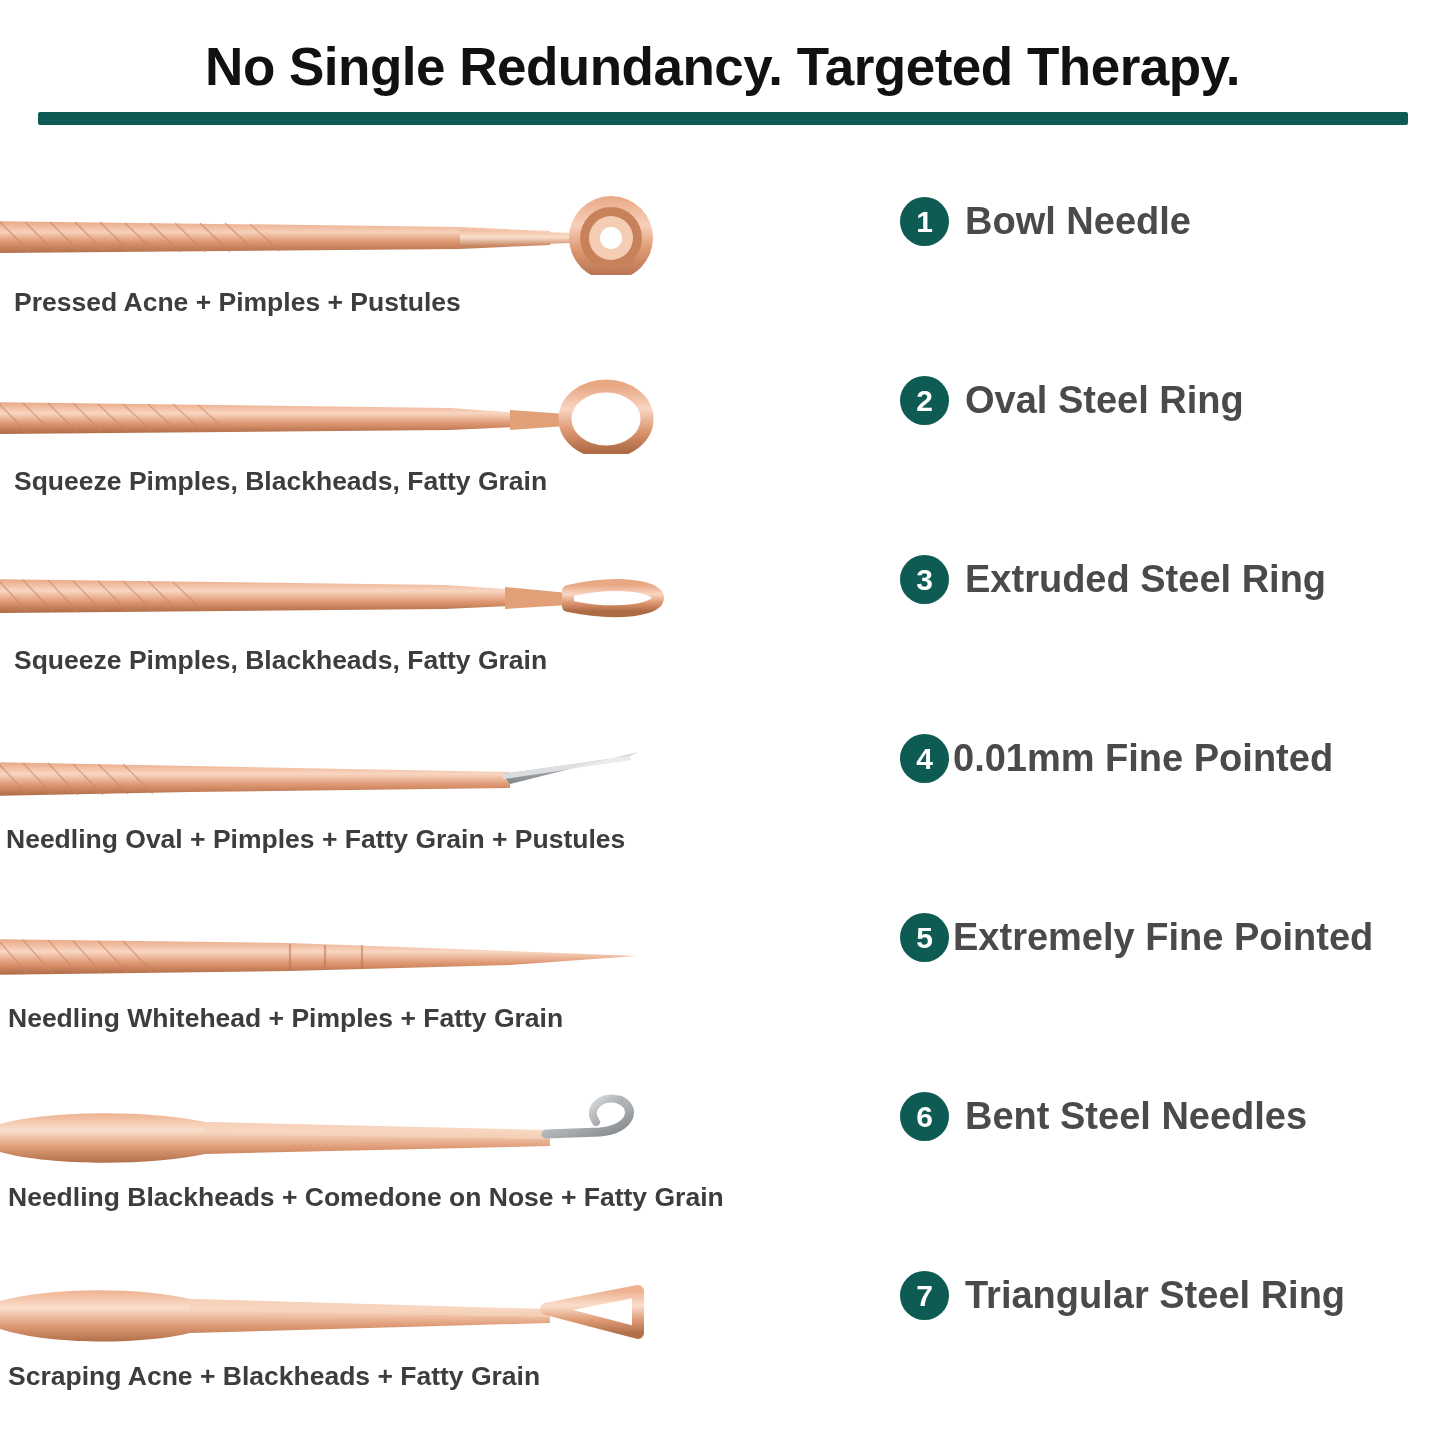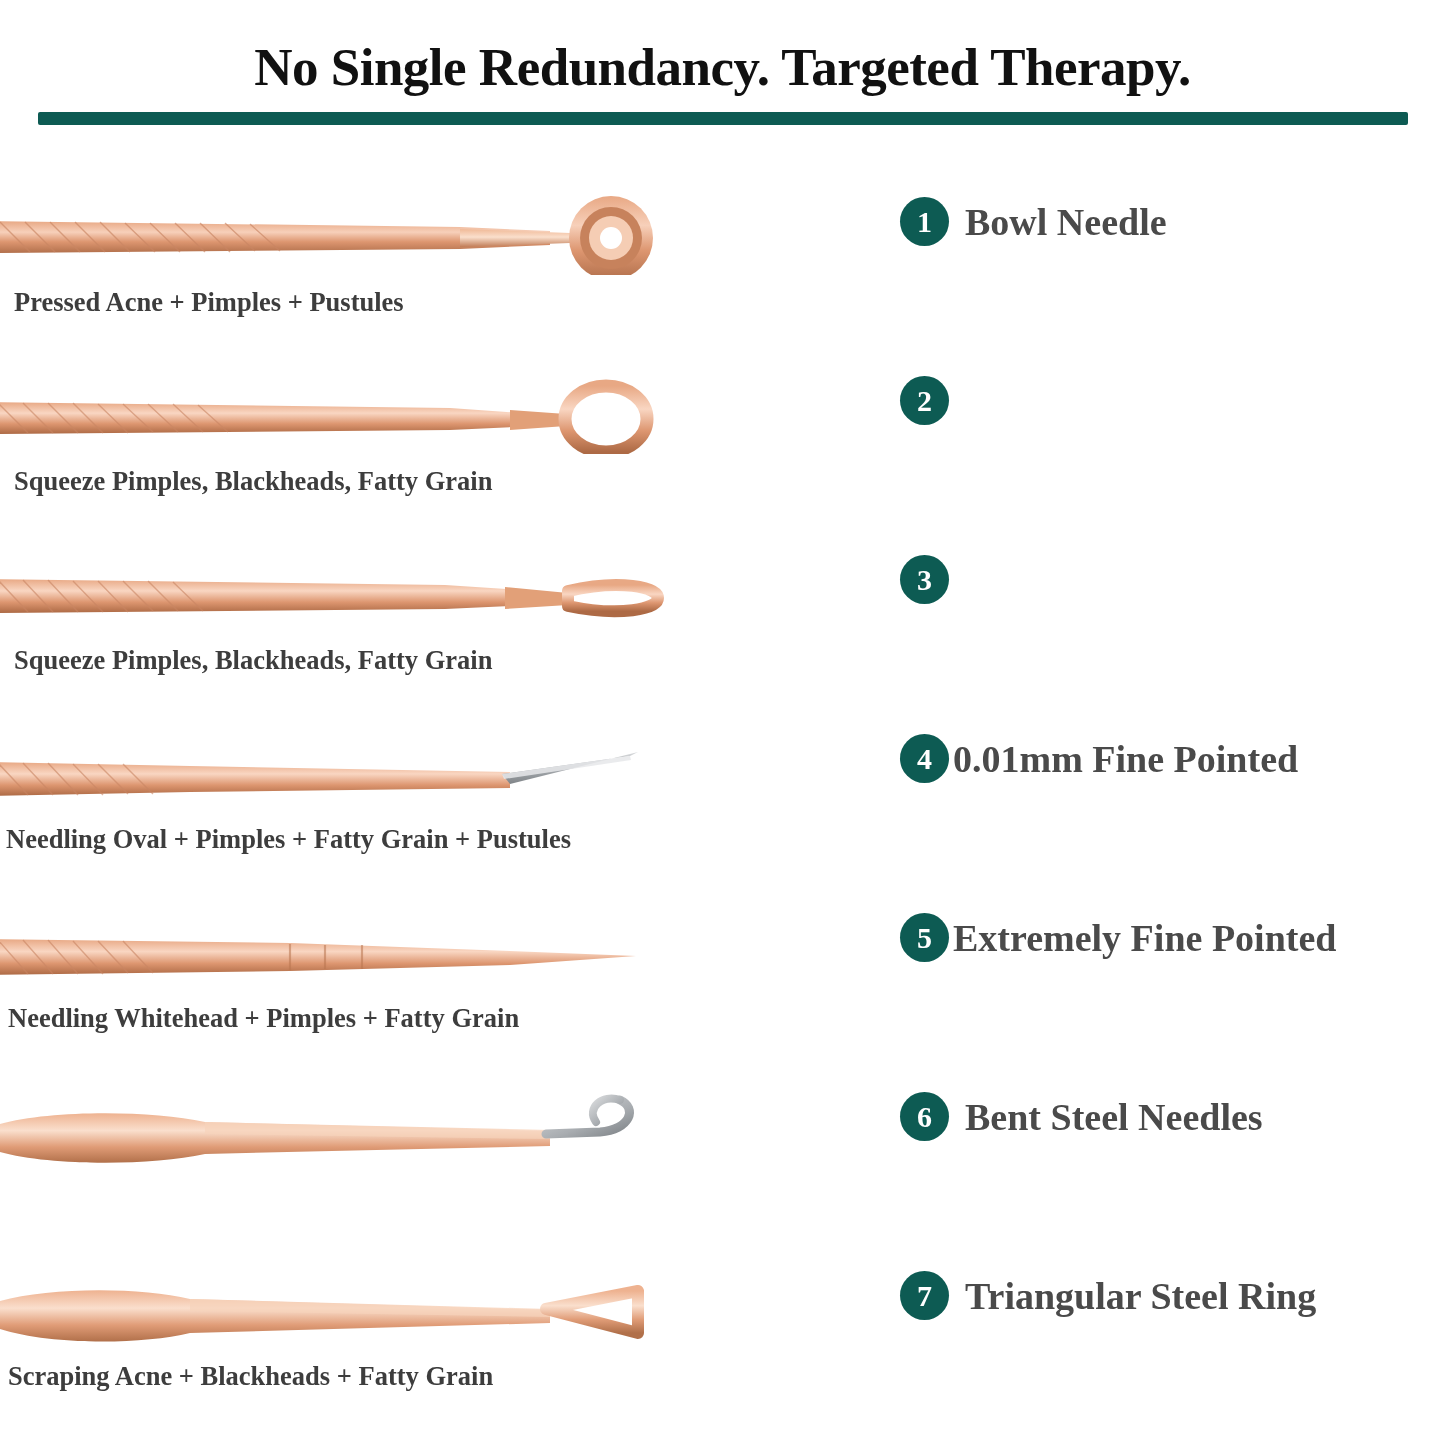--- a/index.html
+++ b/index.html
@@ -12,21 +12,20 @@
     height: 1445px;
     font-family: "Liberation Sans", sans-serif;
     position: relative;
     overflow: hidden;
   }
   .page {
     position: relative;
     width: 1165px;
     height: 1445px;
     background: #ffffff;
-    font-family: Liberation Serif, serif;
   }
 
   
   .header {
     position: absolute;
     left: 0;
     top: 38px;
     width: 1445px;
   }
   .header-title {
@@ -206,20 +205,21 @@
             </g>
             <path d="M520,38 L576,42 L576,54 L520,58 Z" fill="#e2a078"></path>
 
             <ellipse cx="616" cy="47" rx="41" ry="33" fill="none" stroke="url(#cop2)" stroke-width="13"></ellipse>
           </svg>
         </div>
         <div class="caption">Squeeze Pimples, Blackheads, Fatty Grain</div>
       </div>
       <div class="legend">
         <div class="badge">2</div>
+        <div class="legend-label">Oval Steel Ring</div>
       </div>
     </div>
 
     <div class="row">
       <div class="tool-area">
         <div class="tool-wrap">
           <svg class="tool" width="690" height="82" viewBox="0 0 690 82">
             <defs>
               <linearGradient id="cop3" x1="0" y1="0" x2="0" y2="1">
                 <stop offset="0%" stop-color="#e8a884"></stop>
@@ -241,20 +241,21 @@
             </g>
             <path d="M515,36 L578,42 L578,54 L515,58 Z" fill="#e2a078"></path>
 
             <path d="M578,40 C630,28 668,36 668,47 C668,58 630,66 578,55 Z" fill="none" stroke="url(#cop3)" stroke-width="12" stroke-linejoin="round"></path>
           </svg>
         </div>
         <div class="caption">Squeeze Pimples, Blackheads, Fatty Grain</div>
       </div>
       <div class="legend">
         <div class="badge">3</div>
+        <div class="legend-label">Extruded Steel Ring</div>
       </div>
     </div>
 
     <div class="row">
       <div class="tool-area">
         <div class="tool-wrap">
           <svg class="tool" width="690" height="82" viewBox="0 0 690 82">
             <defs>
               <linearGradient id="cop4" x1="0" y1="0" x2="0" y2="1">
                 <stop offset="0%" stop-color="#e8a884"></stop>
@@ -344,20 +345,21 @@
               </linearGradient>
             </defs>
 
             <path d="M10,36 C60,22 160,22 215,34 L560,42 L560,58 L215,66 C160,78 60,78 10,64 Z" fill="url(#cop6)"></path>
             <path d="M215,34 L560,43 L560,51 L215,46 Z" fill="#f7d3bb" opacity="0.7"></path>
 
             <path d="M556,46 L610,44 C640,42 648,20 630,12" fill="none" stroke="url(#steel6)" stroke-width="9" stroke-linecap="round"></path>
             <path d="M630,12 C612,6 596,20 606,34" fill="none" stroke="url(#steel6)" stroke-width="8" stroke-linecap="round"></path>
           </svg>
         </div>
+        <div class="caption" style="left:8px;">Needling Blackheads + Comedone on Nose + Fatty Grain</div>
       </div>
       <div class="legend">
         <div class="badge">6</div>
         <div class="legend-label">Bent Steel Needles</div>
       </div>
     </div>
 
     <div class="row">
       <div class="tool-area">
         <div class="tool-wrap">

